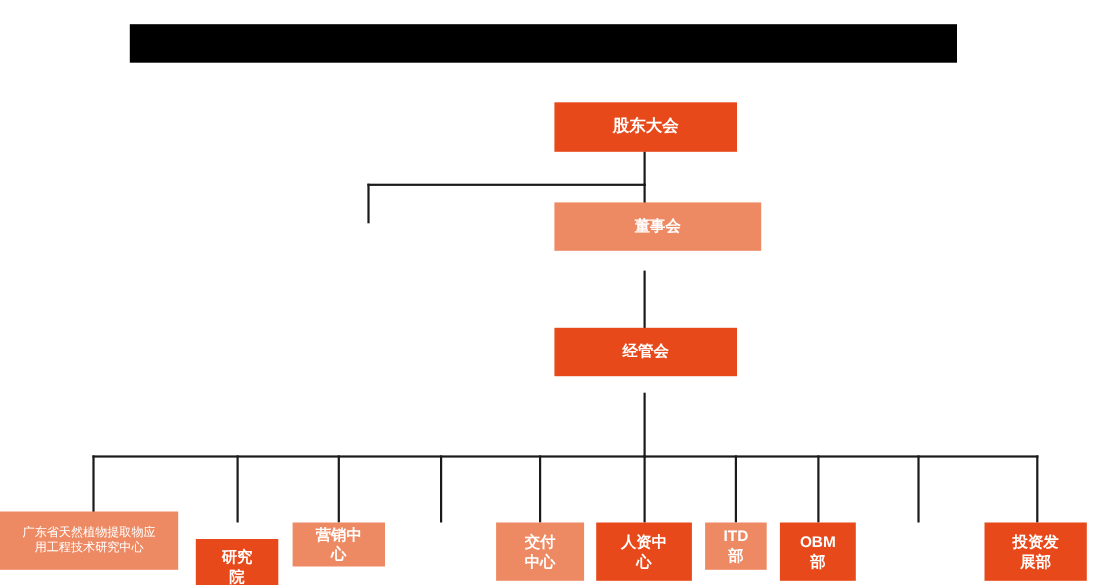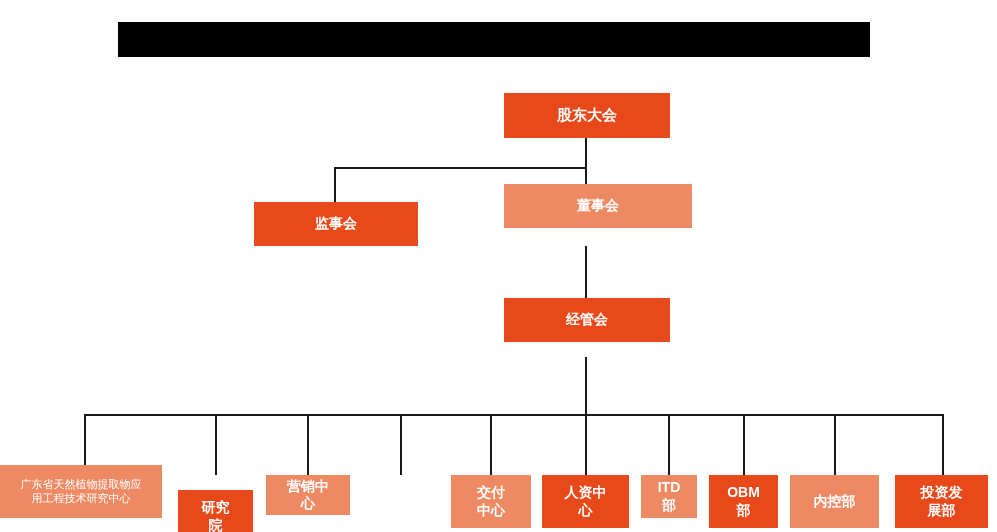--- a/index.html
+++ b/index.html
@@ -68,21 +68,20 @@
   <div class="node dark lvl1" style="left:504px; top:93px; width:166px; height:45px;">股东大会</div>
 
   <div class="line-v" style="left:585px; top:138px; width:2px; height:31px;"></div>
 
   <div class="line-h" style="left:334px; top:167px; width:253px; height:2px;"></div>
 
   <div class="line-v" style="left:334px; top:167px; width:2px; height:36px;"></div>
 
   <div class="line-v" style="left:585px; top:167px; width:2px; height:36px;"></div>
 
-  <div class="node dark lvl2" style="left:254px; top:202px; width:164px; height:44px;">监事会</div>
 
   <div class="node light lvl2" style="left:504px; top:184px; width:188px; height:44px;">董事会</div>
 
   <div class="line-v" style="left:585px; top:246px; width:2px; height:67px;"></div>
 
   <div class="node dark lvl3" style="left:504px; top:298px; width:166px; height:44px;">经管会</div>
 
   <div class="line-v" style="left:585px; top:357px; width:2px; height:59px;"></div>
 
   <div class="line-h" style="left:84px; top:414px; width:860px; height:2px;"></div>
@@ -107,17 +106,16 @@
 
 
   <div class="node light dept" style="left:451px; top:475px; width:80px; height:53px;">交付中心</div>
 
   <div class="node dark dept" style="left:542px; top:475px; width:87px; height:53px;">人资中心</div>
 
   <div class="node light dept" style="left:641px; top:475px; width:56px; height:43px;">ITD部</div>
 
   <div class="node dark dept" style="left:709px; top:475px; width:69px; height:53px;">OBM部</div>
 
-  <div class="node light dept" style="left:790px; top:475px; width:89px; height:53px;">内控部</div>
 
   <div class="node dark dept" style="left:895px; top:475px; width:93px; height:53px;">投资发展部</div>
 
 </div>
 
 </body></html>

